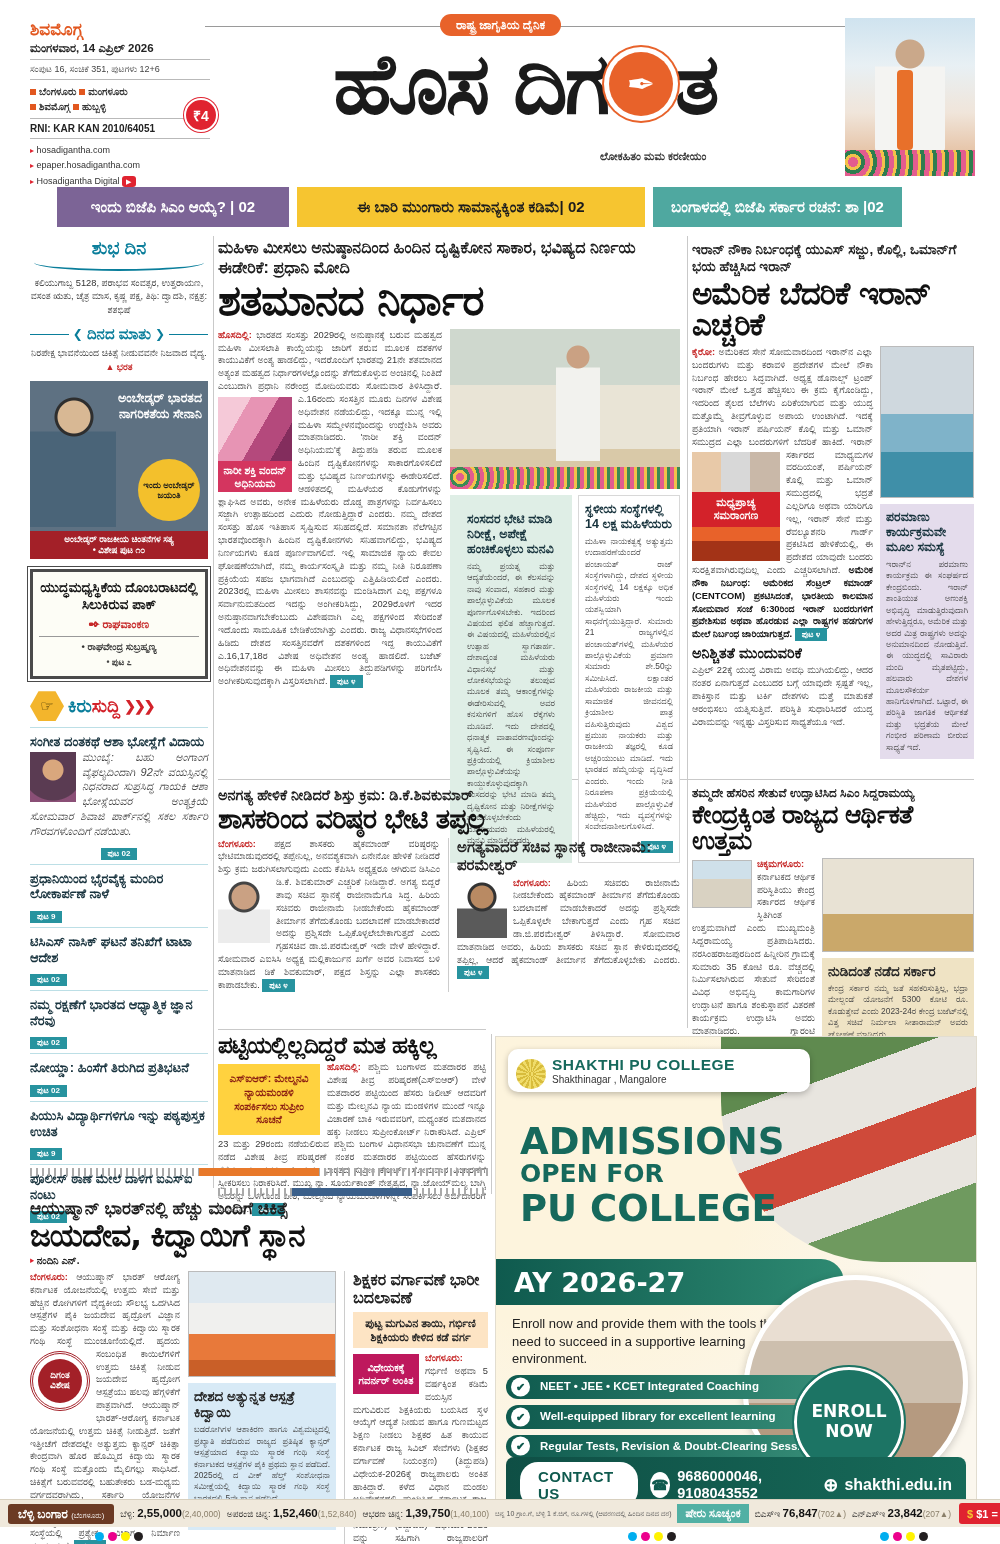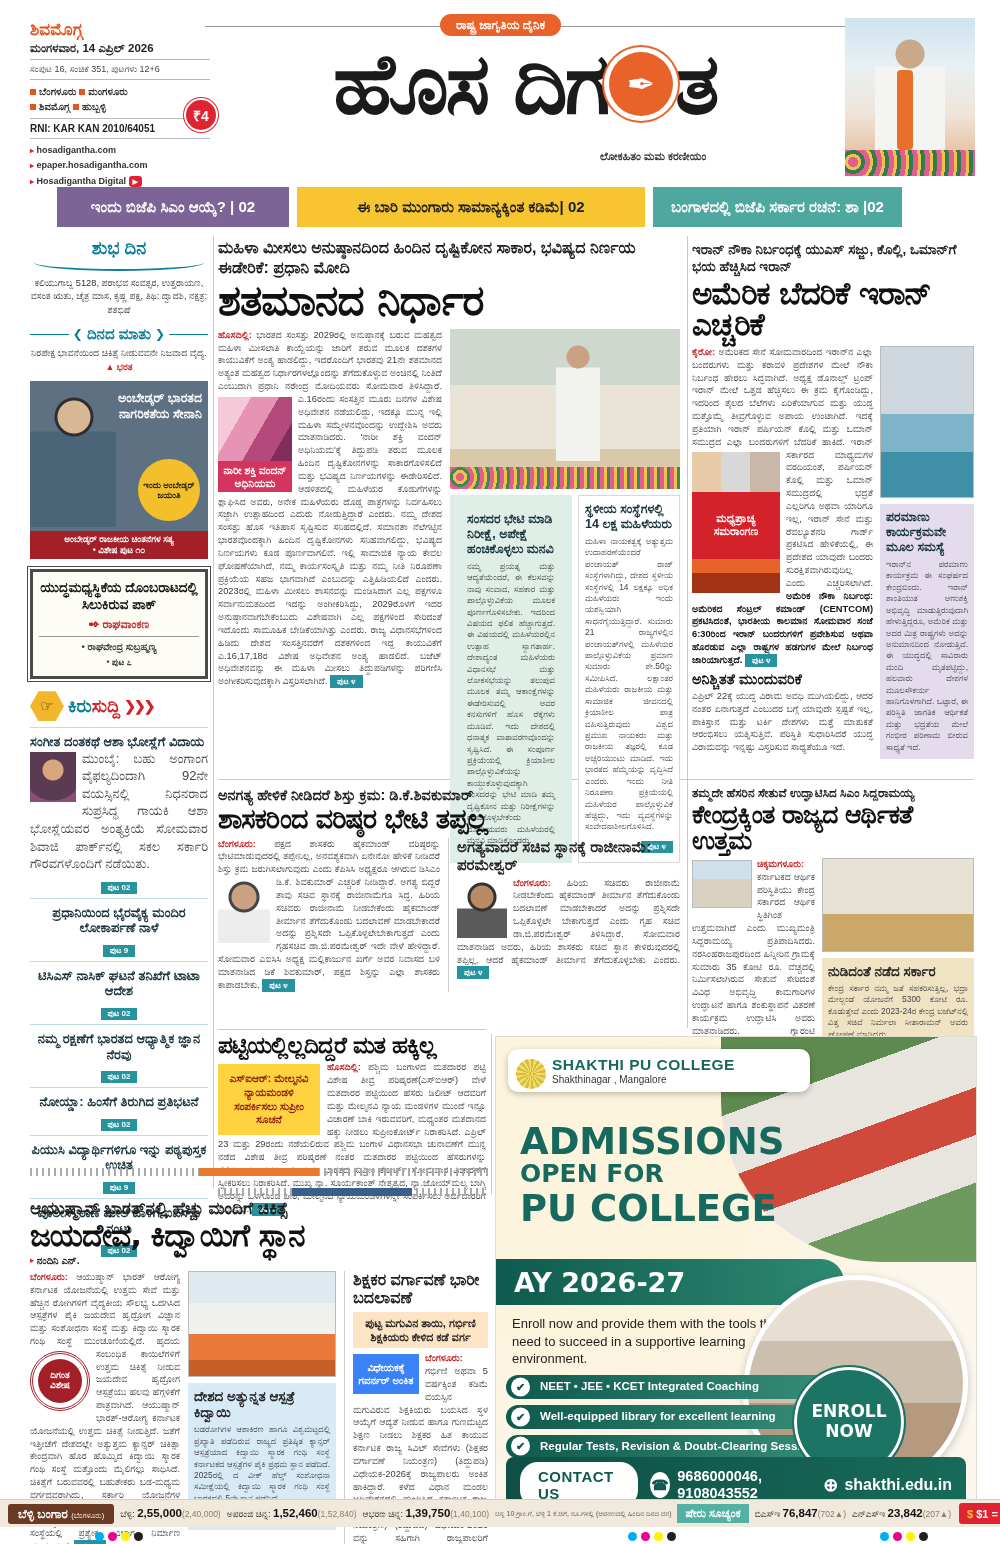--- a/index.html
+++ b/index.html
@@ -10,21 +10,21 @@
   .city-name{color:#e2571f;font-weight:bold;font-size:17px;}
   .date-line{font-weight:bold;font-size:11.5px;margin-top:2px;color:#222;}
   .rule{border-top:1px solid #b9b9b9;margin:4px 0;}
   .vol-line{font-size:9px;color:#444;}
   .editions{font-size:10px;font-weight:bold;color:#333;line-height:1.5;}
   .sq{display:inline-block;width:6px;height:6px;background:#e2571f;margin-right:3px;}
   .price-badge{position:absolute;right:-8px;top:78px;width:30px;height:30px;border-radius:50%;
     background:#e02330;color:#fff;font-weight:bold;font-size:14px;display:flex;align-items:center;justify-content:center;
     border:2px solid #fff;box-shadow:0 0 0 1px #e02330;}
   .rni{font-size:10px;color:#222;font-weight:bold;margin-top:2px;}
-  .links{font-size:9px;color:#333;line-height:1.7;font-weight:bold;}
+  .links{font-size:9px;color:#333;line-height:1.7;}
   .links .tri{color:#e02330;font-size:8px;}
   .yt{display:inline-block;background:#e02330;color:#fff;border-radius:3px;font-size:7px;padding:0 4px;line-height:11px;}
   .pill-line{position:absolute;left:205px;right:30px;top:26px;border-top:1.5px solid #9a9a9a;}
   .pill{position:absolute;left:440px;top:14px;background:#e8622a;color:#fff;font-weight:bold;
     font-size:12px;padding:4px 16px;border-radius:14px;}
   .mast{position:absolute;left:195px;top:42px;width:660px;text-align:center;white-space:nowrap;}
   .mast-txt{font-size:84px;font-weight:900;color:#1b1b1b;letter-spacing:-3px;line-height:1;vertical-align:middle;font-family:"DejaVu Sans",sans-serif;}
   .sun{display:inline-block;width:64px;height:64px;border-radius:50%;background:#e8622a;position:relative;vertical-align:middle;margin:0 2px;
     box-shadow:0 0 0 5px #fff,0 0 0 7px #e8622a;}
   .sun .nib{position:absolute;left:50%;top:50%;transform:translate(-50%,-50%);color:#fff;font-size:34px;}
@@ -78,26 +78,26 @@
   .col-box .t{font-weight:900;font-size:13.5px;line-height:1.25;color:#111;}
   .col-box .lbl{color:#c62828;font-weight:900;font-size:11px;margin-top:4px;}
   .col-box .auth{font-size:9.5px;font-weight:bold;color:#333;border-top:1px solid #999;margin-top:5px;padding-top:4px;}
   .col-box .pg{font-size:8.5px;font-weight:bold;color:#444;margin-top:4px;}
   .ks-head{display:flex;align-items:center;gap:4px;margin:12px 0 6px;}
   .ks-hex{width:34px;height:30px;background:#f3b52c;clip-path:polygon(25% 0,75% 0,100% 50%,75% 100%,25% 100%,0 50%);
     display:flex;align-items:center;justify-content:center;font-size:15px;color:#3a2c00;}
   .ks-title{font-size:18px;font-weight:900;}
   .ks-title .a{color:#0a7e9b;}.ks-title .b{color:#d3222a;}
   .ks-chev{color:#d3222a;font-weight:900;font-size:14px;letter-spacing:-2px;}
-  .brief{border-top:1px solid #bcdfe6;padding:6px 0 4px;text-align:center;}
+  .brief{border-top:1px solid #bcdfe6;padding:6px 0 4px;}
   .brief .bt{font-size:13px;font-weight:900;color:#17323d;line-height:1.2;}
   .brief-asha{text-align:left;}
   .asha-ph{float:left;width:46px;height:50px;margin:2px 6px 2px 0;background:
     radial-gradient(circle at 23px 18px,#d9a77d 0 10px,#5a3b52 11px 30px,#8a4f76 31px 100%);}
-  .sb-body{font-size:13px;line-height:1.35;color:#444;text-align:justify;}
+  .sb-body{font-size:11px;line-height:1.35;color:#444;text-align:justify;font-style:italic;}
   .brief .rb{margin-top:3px;}
   
   .lead{position:absolute;left:218px;top:238px;width:462px;}
   .lead .kick{font-size:16px;}
   .lead .head1{font-size:42px;margin:2px 0 6px;}
   .lead-flex{display:flex;gap:8px;}
   .lead-text{flex:0 0 224px;}
   .narib{float:left;width:74px;margin:4px 6px 2px 0;}
   .narib .img{height:64px;background:linear-gradient(120deg,#f5c9d8 0 30%,#e794b4 30% 55%,#b4497c 55% 80%,#832d5d 80% 100%);}
   .lead-right{flex:1;display:flex;flex-direction:column;gap:6px;}
@@ -113,21 +113,21 @@
   .boxhead{font-weight:900;font-size:12.5px;line-height:1.2;color:#15313b;margin-bottom:4px;}
   .boxbody{font-size:8.4px;line-height:1.36;color:#444;text-align:justify;}
   
   .iran{position:absolute;left:692px;top:242px;width:282px;}
   .iran .kick{font-size:13.5px;}
   .iran .head1{font-size:31px;margin:2px 0 5px;}
   .iran-flex{display:flex;gap:7px;}
   .iran-text{flex:1;}
   .me-box{float:left;width:88px;margin:3px 6px 2px 0;}
   .me-faces{height:40px;background:linear-gradient(90deg,#e8c9a8 0 33%,#d8d8d8 33% 66%,#c9b8a8 66% 100%);}
-  .me-label{background:#d3222a;color:#fff;font-weight:900;text-align:center;font-size:11px;padding:20px 2px;line-height:1.25;}
+  .me-label{background:#d3222a;color:#fff;font-weight:900;text-align:center;font-size:11px;padding:4px 2px;line-height:1.25;}
   .me-tanks{height:34px;background:linear-gradient(180deg,#e8622a 0 40%,#a33317 40% 100%);}
   .iran-aside{flex:0 0 94px;}
   .port-photo{height:150px;background:linear-gradient(180deg,#cfd8de 0 45%,#7fb3c9 45% 70%,#3f8fa8 70% 100%);border:1px solid #bbb;}
   .lav-box{background:#e4dcec;margin-top:6px;padding:6px;}
   .subhead2{font-weight:900;font-size:14.5px;margin:4px 0 2px;color:#111;}
   .bold-lead{font-weight:bold;color:#111;}
   
   .dk{position:absolute;left:218px;top:786px;width:462px;}
   .dk .kick{font-size:14.5px;}
   .dk .head1{font-size:27px;margin:1px 0 5px;}
@@ -168,21 +168,21 @@
     color:#a32028;margin:3px 6px 2px 0;display:flex;align-items:center;justify-content:center;text-align:center;
     font-weight:900;font-size:9px;line-height:1.1;}
   .stamp .inner{background:#a32028;color:#fff;border-radius:50%;width:40px;height:40px;display:flex;align-items:center;justify-content:center;padding:2px;}
   .ay-c2{flex:0 0 148px;}
   .hosp-ph{height:104px;background:linear-gradient(180deg,#dfe9f0 0 30%,#f0f0ee 30% 60%,#e8793a 60% 85%,#c95f28 85% 100%);border:1px solid #bbb;}
   .blue-box{background:#d8eaf6;margin-top:6px;padding:6px;}
   .blue-box .t{font-weight:900;font-size:13.5px;line-height:1.2;margin-bottom:3px;}
   .ay-c3{flex:1;border-left:1px solid #ccc;padding-left:8px;}
   .ay-c3 .t{font-weight:900;font-size:16px;line-height:1.15;}
   .peach{background:#fde4c4;font-weight:bold;font-size:11px;text-align:center;padding:4px 3px;margin:4px 0;line-height:1.3;}
-  .gov-box{float:left;width:58px;background:#3b82f6;color:#fff;font-weight:900;font-size:10px;text-align:center;
+  .gov-box{float:left;width:58px;background:#be185d;color:#fff;font-weight:900;font-size:10px;text-align:center;
     padding:7px 4px;margin:2px 6px 2px 0;line-height:1.3;}
   
   .ad{position:absolute;left:495px;top:1036px;width:480px;height:486px;background:
      radial-gradient(circle at 18% 30%,#fdf4dd 0 30%,#fbf7ee 70%);overflow:hidden;border:1px solid #e2ddd0;}
   .ad-campus{position:absolute;right:0;top:0;width:255px;height:225px;border-radius:0 0 0 160px;background:
     linear-gradient(160deg,#5f8a4f 0 25%,#e8e5df 25% 45%,#cf4a3a 45% 60%,#e8e5df 60% 75%,#6f9a5f 75% 100%);}
   .ad-logo{position:absolute;left:12px;top:12px;width:248px;background:#fff;border-radius:10px;box-shadow:0 2px 6px rgba(0,0,0,.25);padding:7px 10px 7px 44px;}
   .ad-logo .sunb{position:absolute;left:8px;top:10px;width:30px;height:30px;border-radius:50%;background:
     repeating-conic-gradient(#d8bc3c 0 12deg,#f0dc6a 12deg 24deg);}
   .ad-logo .n1{color:#16695c;font-weight:900;font-size:15.5px;letter-spacing:.5px;}

